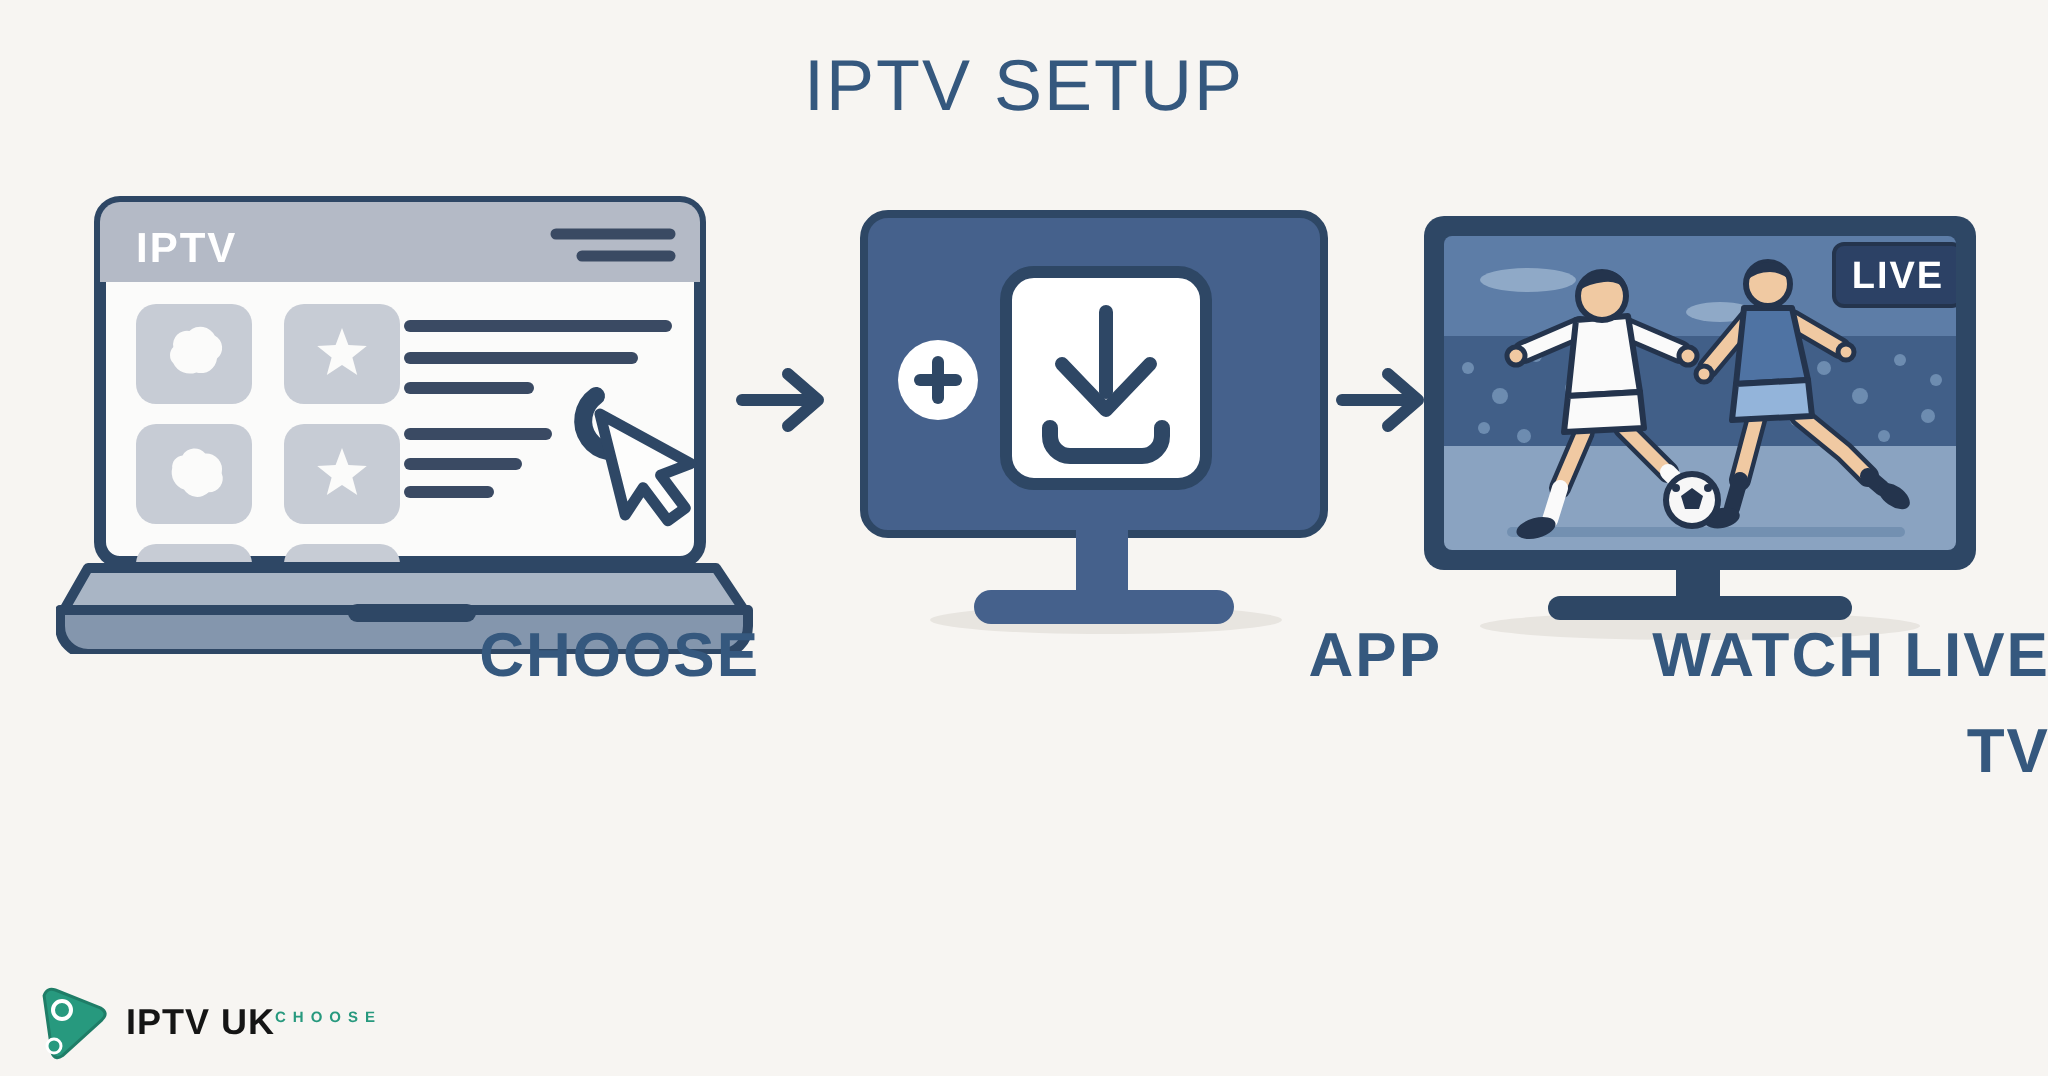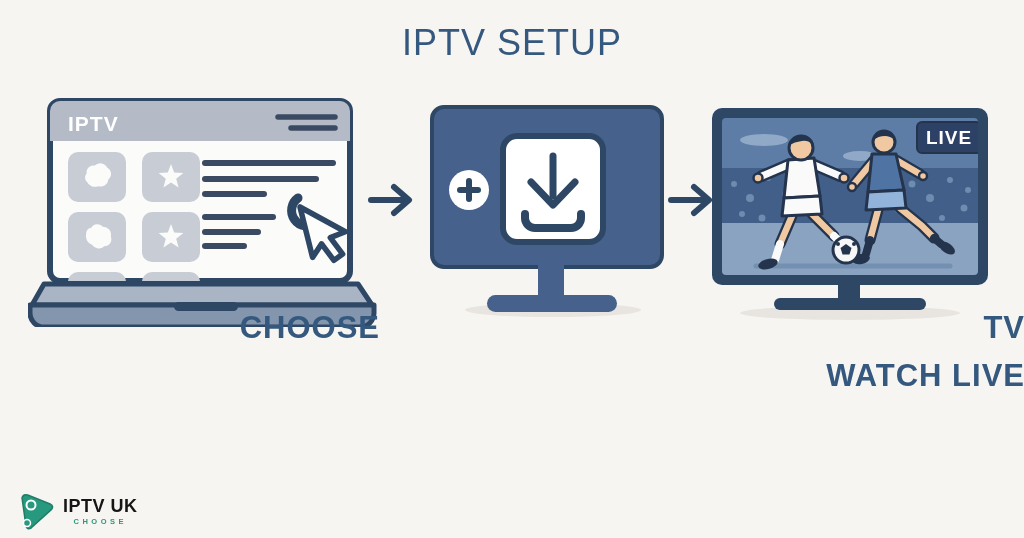--- a/index.html
+++ b/index.html
@@ -13,21 +13,21 @@
   .lbl-1{left:20px;width:360px;}
   .lbl-2{left:381px;width:340px;}
   .lbl-3{left:685px;width:340px;}
   .illus{position:absolute;}
   .laptop{left:28px;top:95px;}
   .monitor{left:425px;top:98px;}
   .tv{left:698px;top:98px;}
   .arrow1{left:366px;top:180px;}
   .arrow2{left:666px;top:180px;}
   .logo{position:absolute;left:16px;top:489px;display:flex;align-items:center;}
-  .logo-text{margin-left:5px;display:flex;flex-direction:column;text-align:center;}
+  .logo-text{margin-left:5px;display:flex;flex-direction:row;}
   .logo-name{font-size:18px;font-weight:700;color:#151515;letter-spacing:.5px;line-height:18px;}
   .logo-sub{font-size:7.5px;font-weight:700;color:#27997e;letter-spacing:3.5px;margin-top:2px;}
   svg text{font-family:"Liberation Sans", sans-serif;}
 </style>
 </head>
 <body>
 
 <div class="canvas">
 
   <div class="title">IPTV SETUP</div>
@@ -205,24 +205,25 @@
         <rect x="219" y="24" width="64" height="31" rx="5" fill="#2c4165" stroke="#24344d" stroke-width="2"></rect>
         <text x="251" y="46" font-size="19" font-weight="bold" fill="#ffffff" text-anchor="middle" letter-spacing="1">LIVE</text>
       </g>
     </g>
   </svg>
 
   <div class="step-label lbl-1">
     <span class="ln">CHOOSE</span>
   </div>
   <div class="step-label lbl-2">
+    <span class="ln">APP</span>
   </div>
   <div class="step-label lbl-3">
+    <span class="ln">WATCH LIVE</span>
     <span class="ln">TV</span>
-    <span class="ln">WATCH LIVE</span>
   </div>
 
   <div class="logo">
     <svg width="42" height="44" viewBox="0 0 42 44">
       <path d="M8,7 Q10,3 14,5 L35,17 Q39,20 35,23 L13,38 Q9,40 8,36 Z" fill="#27997e" stroke="#1f7d67" stroke-width="1.5" stroke-linejoin="round" transform="rotate(-8 20 22)"></path>
       <circle cx="15" cy="16" r="4.5" fill="#27997e" stroke="#ffffff" stroke-width="2"></circle>
       <circle cx="11" cy="34" r="3.5" fill="#27997e" stroke="#ffffff" stroke-width="1.5"></circle>
     </svg>
     <div class="logo-text">
       <span class="logo-name">IPTV UK</span>

